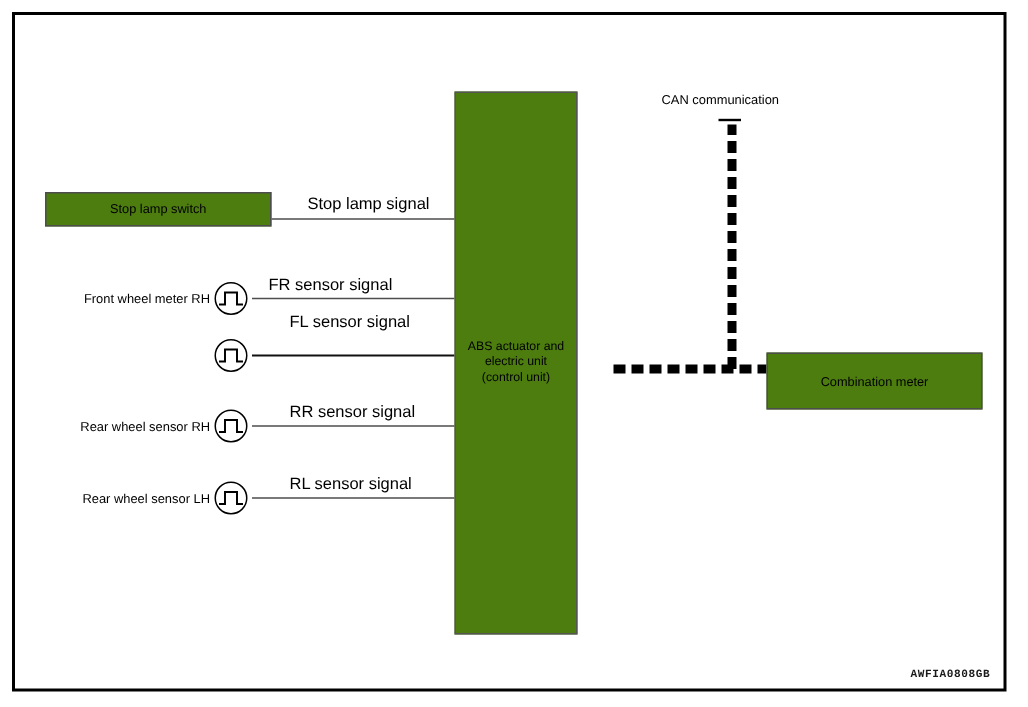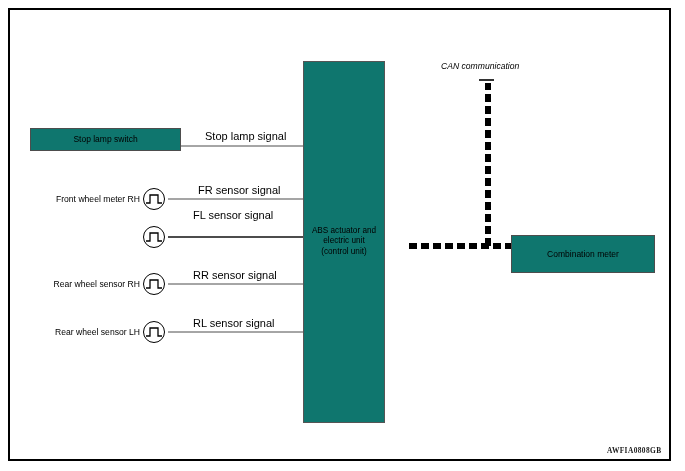--- a/index.html
+++ b/index.html
@@ -29,21 +29,21 @@
   .svg-layer {
     position: absolute;
     left: 0;
     top: 0;
     width: 685px;
     height: 471px;
   }
   .node-box {
     position: absolute;
     border: 1px solid #4d4d4d;
-    background: #0f766e;
+    background: #4d7c0f;
     box-sizing: border-box;
     display: flex;
     align-items: center;
     justify-content: center;
     text-align: center;
     color: #000000;
     font-size: 8.5px;
     line-height: 1.18;
   }
   #stop-lamp-switch-box {
@@ -87,27 +87,26 @@
     white-space: nowrap;
     text-align: right;
   }
   .can-label {
     position: absolute;
     left: 441px;
     top: 61px;
     font-size: 8.6px;
     color: #000000;
     white-space: nowrap;
-    font-style: italic;
   }
   .watermark {
     position: absolute;
     left: 607px;
     top: 446px;
-    font-family: Liberation Serif, serif;
+    font-family: Liberation Mono, monospace;
     font-size: 7.4px;
     letter-spacing: 0.4px;
     color: #1a1a1a;
     font-weight: bold;
     white-space: nowrap;
   }
 </style>
 </head>
 <body>
 
@@ -159,21 +158,21 @@
       <div>(control unit)</div>
     </div>
   </div>
 
   <div class="node-box" id="combination-meter-box">
     <span>Combination meter</span>
   </div>
 
   <div class="edge-label" style="left:205px; top:130px;">Stop lamp signal</div>
 
-  <div class="edge-label" style="left:198px; top:184px;">FR sensor signal</div>
+  <div class="edge-label" style="left:179px; top:184px;">FR sensor signal</div>
   <div class="edge-label" style="left:193px; top:209px;">FL sensor signal</div>
   <div class="edge-label" style="left:193px; top:269px;">RR sensor signal</div>
   <div class="edge-label" style="left:193px; top:317px;">RL sensor signal</div>
 
   <div class="sensor-label" style="left:0px; width:140px; top:194px;">Front wheel meter RH</div>
   <div class="sensor-label" style="left:0px; width:140px; top:279px;">Rear wheel sensor RH</div>
   <div class="sensor-label" style="left:0px; width:140px; top:327px;">Rear wheel sensor LH</div>
 
   <div class="can-label">CAN communication</div>
 

